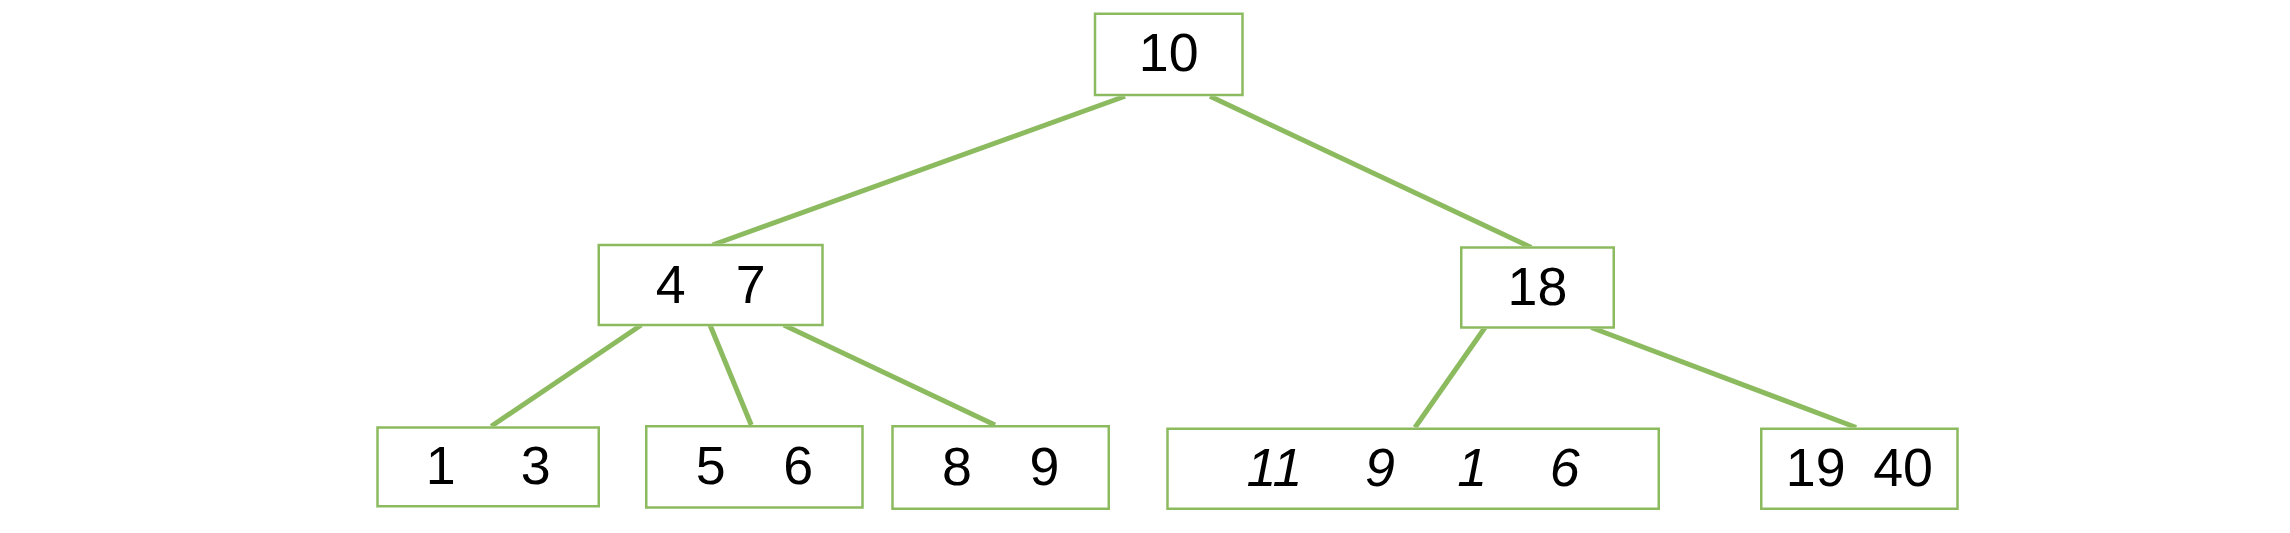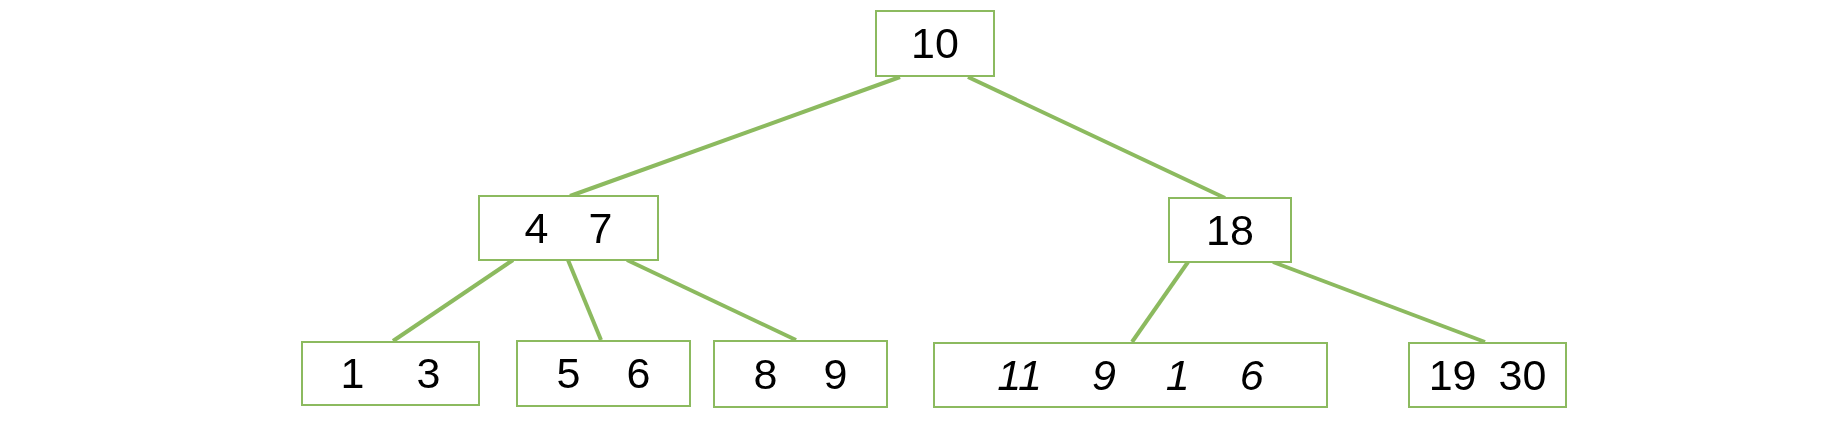--- a/index.html
+++ b/index.html
@@ -78,16 +78,16 @@
         <span class="key">9</span>
       </div>
       <div class="tree-node" style="left: 933px; top: 342px; width: 395px; height: 66px; border-color: rgb(140, 186, 95); color: rgb(0, 0, 0); gap: 50px; font-style: italic;">
         <span class="key">11</span>
         <span class="key">9</span>
         <span class="key">1</span>
         <span class="key">6</span>
       </div>
       <div class="tree-node" style="left: 1408px; top: 342px; width: 159px; height: 66px; border-color: rgb(140, 186, 95); color: rgb(0, 0, 0); gap: 22px;">
         <span class="key">19</span>
-        <span class="key">30</span>
+        <span class="key">40</span>
       </div>
     </div>
 </div>
 
 </body></html>

